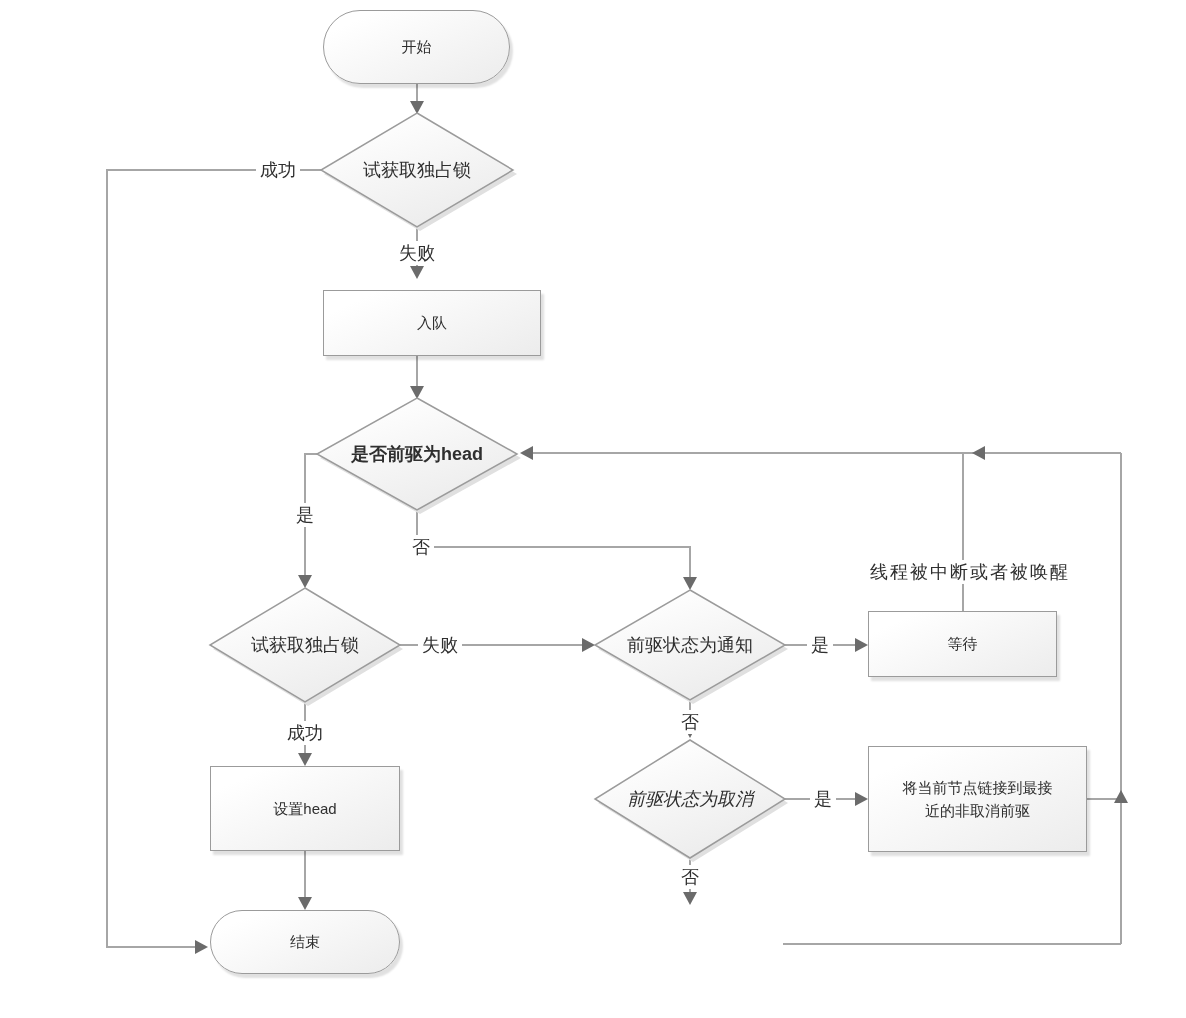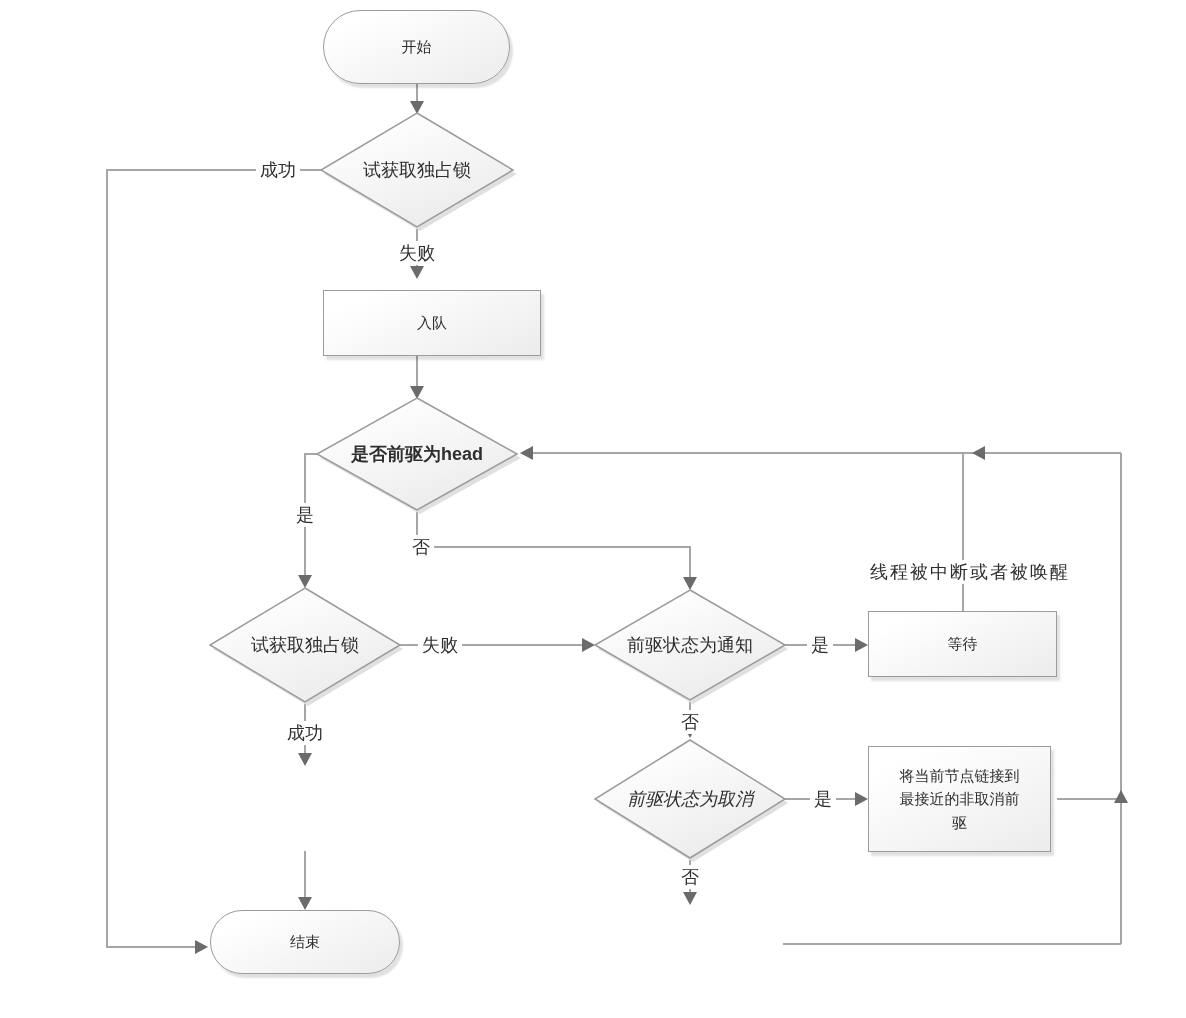--- a/index.html
+++ b/index.html
@@ -96,30 +96,33 @@
   </svg>
 
   <div class="node stadium" style="left:323px;top:10px;width:187px;height:74px;">
     <span>开始</span>
   </div>
 
   <div class="node" style="left:323px;top:278px;width:218px;height:66px;margin-top:12px;">
     <span>入队</span>
   </div>
 
+  <div class="node" style="left:210px;top:766px;width:190px;height:85px;">
+    <span>设置head</span>
+  </div>
 
   <div class="node stadium" style="left:210px;top:910px;width:190px;height:64px;">
     <span>结束</span>
   </div>
 
   <div class="node" style="left:868px;top:611px;width:189px;height:66px;">
     <span>等待</span>
   </div>
 
-  <div class="node" style="left:868px;top:746px;width:183px;height:106px;padding:0 28px;">
+  <div class="node" style="left:868px;top:746px;width:219px;height:106px;padding:0 28px;">
     <span>将当前节点链接到最接近的非取消前驱</span>
   </div>
 
 
   <div class="diamond-label" style="left:417px;top:170px;">试获取独占锁</div>
   <div class="diamond-label" style="left:417px;top:454px;font-weight:bold;">是否前驱为head</div>
   <div class="diamond-label" style="left:305px;top:645px;">试获取独占锁</div>
   <div class="diamond-label" style="left:690px;top:645px;">前驱状态为通知</div>
   <div class="diamond-label" style="left:690px;top:799px;font-style:italic;">前驱状态为取消</div>
 

